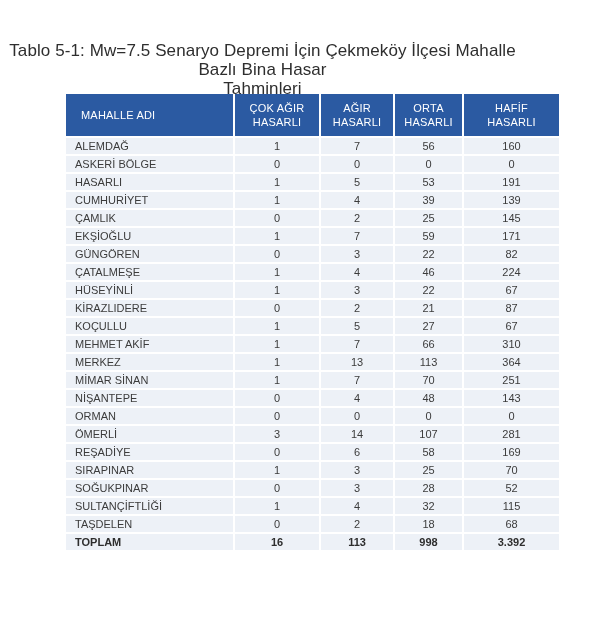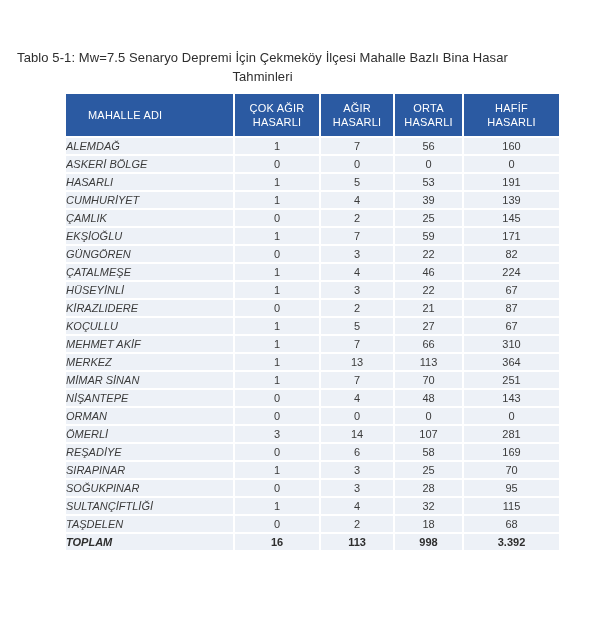--- a/index.html
+++ b/index.html
@@ -9,25 +9,25 @@
   }
   body {
     width: 603px;
     height: 640px;
     position: relative;
     font-family: "Liberation Sans", "DejaVu Sans", sans-serif;
     overflow: hidden;
   }
   .page-title {
     position: absolute;
-    top: 48px;
+    top: 41px;
     left: 0;
     width: 525px;
     text-align: center;
-    font-size: 13px;
+    font-size: 17px;
     line-height: 19px;
     color: #2e2e2e;
     letter-spacing: 0.1px;
   }
   .table-wrap {
     position: absolute;
     left: 64px;
     top: 92px;
     width: 493px;
   }
@@ -42,36 +42,36 @@
     color: #ffffff;
     font-size: 11px;
     font-weight: normal;
     line-height: 14px;
     height: 40px;
     vertical-align: middle;
     letter-spacing: 0.2px;
   }
   table.damage th.name-col {
     text-align: left;
-    padding-left: 22px;
+    padding-left: 15px;
   }
   table.damage td {
     background: #edf1f7;
     color: #3b3b3b;
     font-size: 11px;
     height: 16px;
     line-height: 16px;
     text-align: center;
     padding: 0;
     white-space: nowrap;
     overflow: hidden;
   }
   table.damage td.name {
     text-align: left;
-    font-style: italic;
+    padding-left: 9px;
   }
   table.damage tr.total td {
     font-weight: bold;
     color: #2e2e2e;
   }
   col.c-name  { width: 167px; }
   col.c-v1    { width: 84px; }
   col.c-v2    { width: 72px; }
   col.c-v3    { width: 67px; }
   col.c-v4    { width: 95px; }
@@ -248,21 +248,21 @@
           <td>1</td>
           <td>3</td>
           <td>25</td>
           <td>70</td>
         </tr>
         <tr>
           <td class="name">SOĞUKPINAR</td>
           <td>0</td>
           <td>3</td>
           <td>28</td>
-          <td>95</td>
+          <td>52</td>
         </tr>
         <tr>
           <td class="name">SULTANÇİFTLİĞİ</td>
           <td>1</td>
           <td>4</td>
           <td>32</td>
           <td>115</td>
         </tr>
         <tr>
           <td class="name">TAŞDELEN</td>

